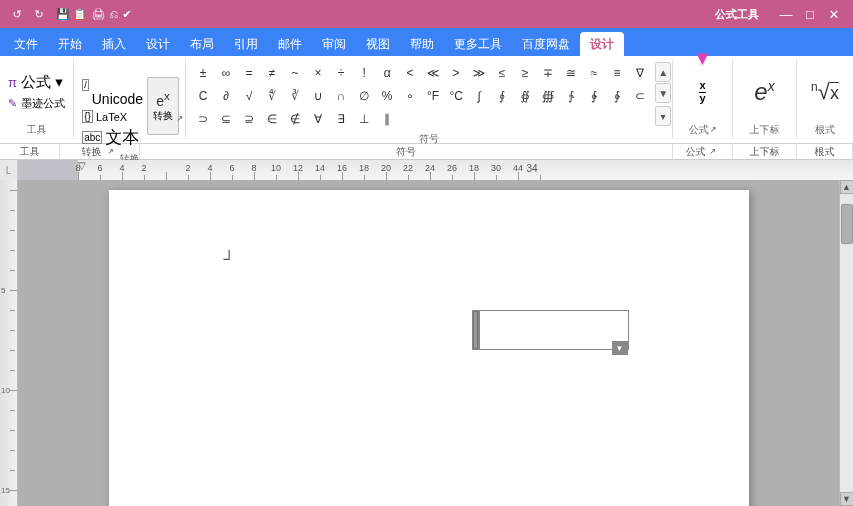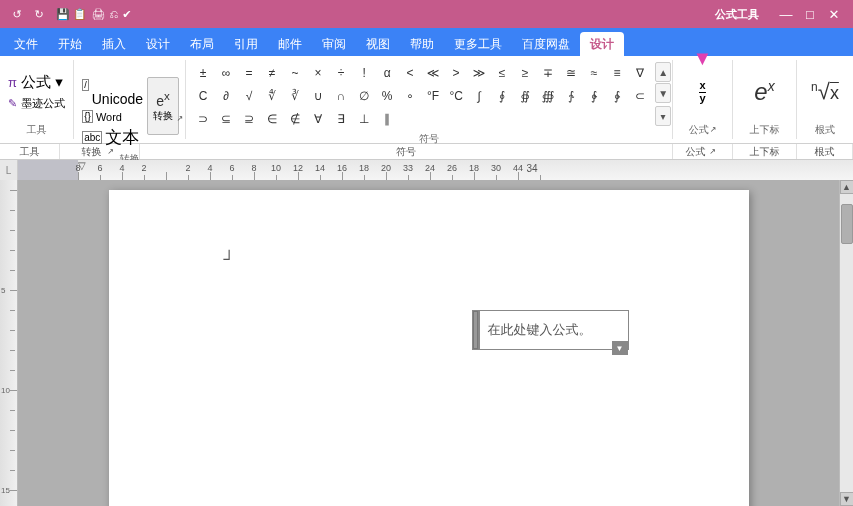--- a/index.html
+++ b/index.html
@@ -473,21 +473,21 @@
 
   <div class="ribbon-group conv-group" style="min-width:80px;">
     <div style="flex:1;display:flex;flex-direction:row;align-items:center;gap:2px;width:100%;">
       <div style="display:flex;flex-direction:column;gap:1px;flex:1;">
         <div class="conv-item">
           <span style="font-size:9px;border:1px solid #888;padding:0 1px;">/</span>
           <span style="font-size:14px;margin-top:28px;">Unicode</span>
         </div>
         <div class="conv-item">
           <span style="font-size:10px;border:1px solid #888;padding:0 1px;">{}</span>
-          <span style="font-size:11px;">Word</span>
+          <span style="font-size:11px;">LaTeX</span>
         </div>
         <div class="conv-item">
           <span style="font-size:10px;border:1px solid #888;padding:0 1px;">abc</span>
           <span style="font-size:17px;">文本</span>
         </div>
       </div>
       <div style="display:flex;flex-direction:column;align-items:center;gap:2px;">
         <div style="width:32px;height:58px;background:#f0f0f0;border:1px solid #bbb;display:flex;flex-direction:column;align-items:center;justify-content:center;font-size:11px;cursor:pointer;border-radius:2px;">
           <span style="font-size:14px;color:#333;">e<sup>x</sup></span>
           <span style="font-size:10px;">转换</span>
@@ -636,21 +636,21 @@
         <span class="ruler-label" style="left: 280px; top: 3px; font-size: 9px; color: rgb(85, 85, 85); position: absolute; transform: translateX(-50%);">12</span>
         <div class="ruler-tick" style="left: 280px; height: 8px; bottom: 0px; top: auto; position: absolute;"></div>
         <span class="ruler-label" style="left: 302px; top: 3px; font-size: 9px; color: rgb(85, 85, 85); position: absolute; transform: translateX(-50%);">14</span>
         <div class="ruler-tick" style="left: 302px; height: 5px; bottom: 0px; top: auto; position: absolute;"></div>
         <span class="ruler-label" style="left: 324px; top: 3px; font-size: 9px; color: rgb(85, 85, 85); position: absolute; transform: translateX(-50%);">16</span>
         <div class="ruler-tick" style="left: 324px; height: 8px; bottom: 0px; top: auto; position: absolute;"></div>
         <span class="ruler-label" style="left: 346px; top: 3px; font-size: 9px; color: rgb(85, 85, 85); position: absolute; transform: translateX(-50%);">18</span>
         <div class="ruler-tick" style="left: 346px; height: 5px; bottom: 0px; top: auto; position: absolute;"></div>
         <span class="ruler-label" style="left: 368px; top: 3px; font-size: 9px; color: rgb(85, 85, 85); position: absolute; transform: translateX(-50%);">20</span>
         <div class="ruler-tick" style="left: 368px; height: 8px; bottom: 0px; top: auto; position: absolute;"></div>
-        <span class="ruler-label" style="left: 390px; top: 3px; font-size: 9px; color: rgb(85, 85, 85); position: absolute; transform: translateX(-50%);">33</span>
+        <span class="ruler-label" style="left: 390px; top: 3px; font-size: 9px; color: rgb(85, 85, 85); position: absolute; transform: translateX(-50%);">22</span>
         <div class="ruler-tick" style="left: 390px; height: 5px; bottom: 0px; top: auto; position: absolute;"></div>
         <span class="ruler-label" style="left: 412px; top: 3px; font-size: 9px; color: rgb(85, 85, 85); position: absolute; transform: translateX(-50%);">24</span>
         <div class="ruler-tick" style="left: 412px; height: 8px; bottom: 0px; top: auto; position: absolute;"></div>
         <span class="ruler-label" style="left: 434px; top: 3px; font-size: 9px; color: rgb(85, 85, 85); position: absolute; transform: translateX(-50%);">26</span>
         <div class="ruler-tick" style="left: 434px; height: 5px; bottom: 0px; top: auto; position: absolute;"></div>
         <span class="ruler-label" style="left: 456px; top: 3px; font-size: 9px; color: rgb(85, 85, 85); position: absolute; transform: translateX(-50%);">18</span>
         <div class="ruler-tick" style="left: 456px; height: 8px; bottom: 0px; top: auto; position: absolute;"></div>
         <span class="ruler-label" style="left: 478px; top: 3px; font-size: 9px; color: rgb(85, 85, 85); position: absolute; transform: translateX(-50%); text-align: center;">30</span>
         <div class="ruler-tick" style="left: 478px; height: 5px; bottom: 0px; top: auto; position: absolute;"></div>
         <span class="ruler-label" style="left: 500px; top: 3px; font-size: 9px; color: rgb(85, 85, 85); position: absolute; transform: translateX(-50%);">44</span>
@@ -689,21 +689,20 @@
       </div>
   </div>
 
   <div id="doc-canvas">
     <div id="page">
 
       <div id="doc-bracket">┘</div>
 
       <div id="equation-box">
         <div class="eq-handle-left"></div>
-        <span style="color:#555;font-size:13px;">在此处键入公式。</span>
         <div class="eq-handle-bottom">▼</div>
       </div>
     </div>
   </div>
 
   <div id="right-scrollbar">
     <div class="scroll-btn">▲</div>
     <div class="scroll-track">
       <div class="scroll-thumb"></div>
     </div>

